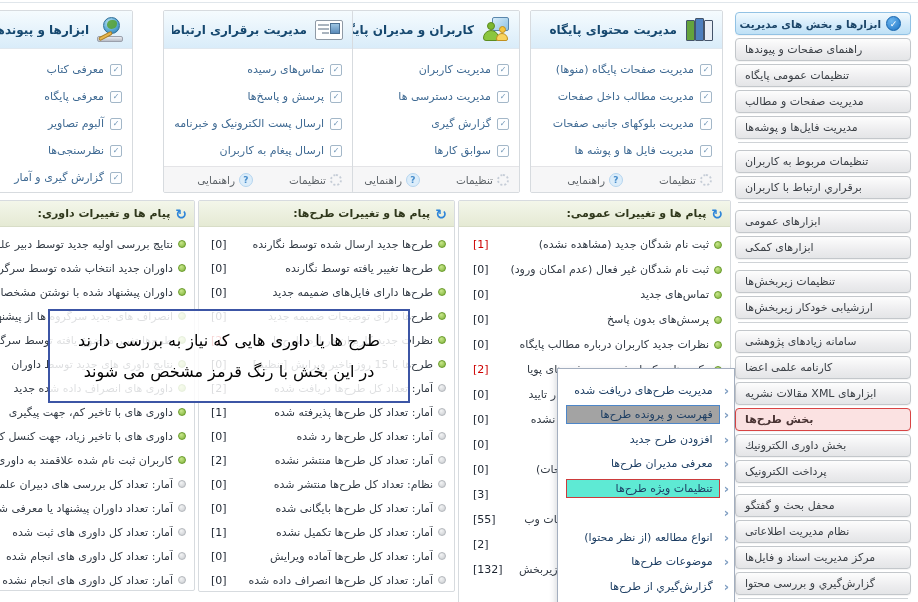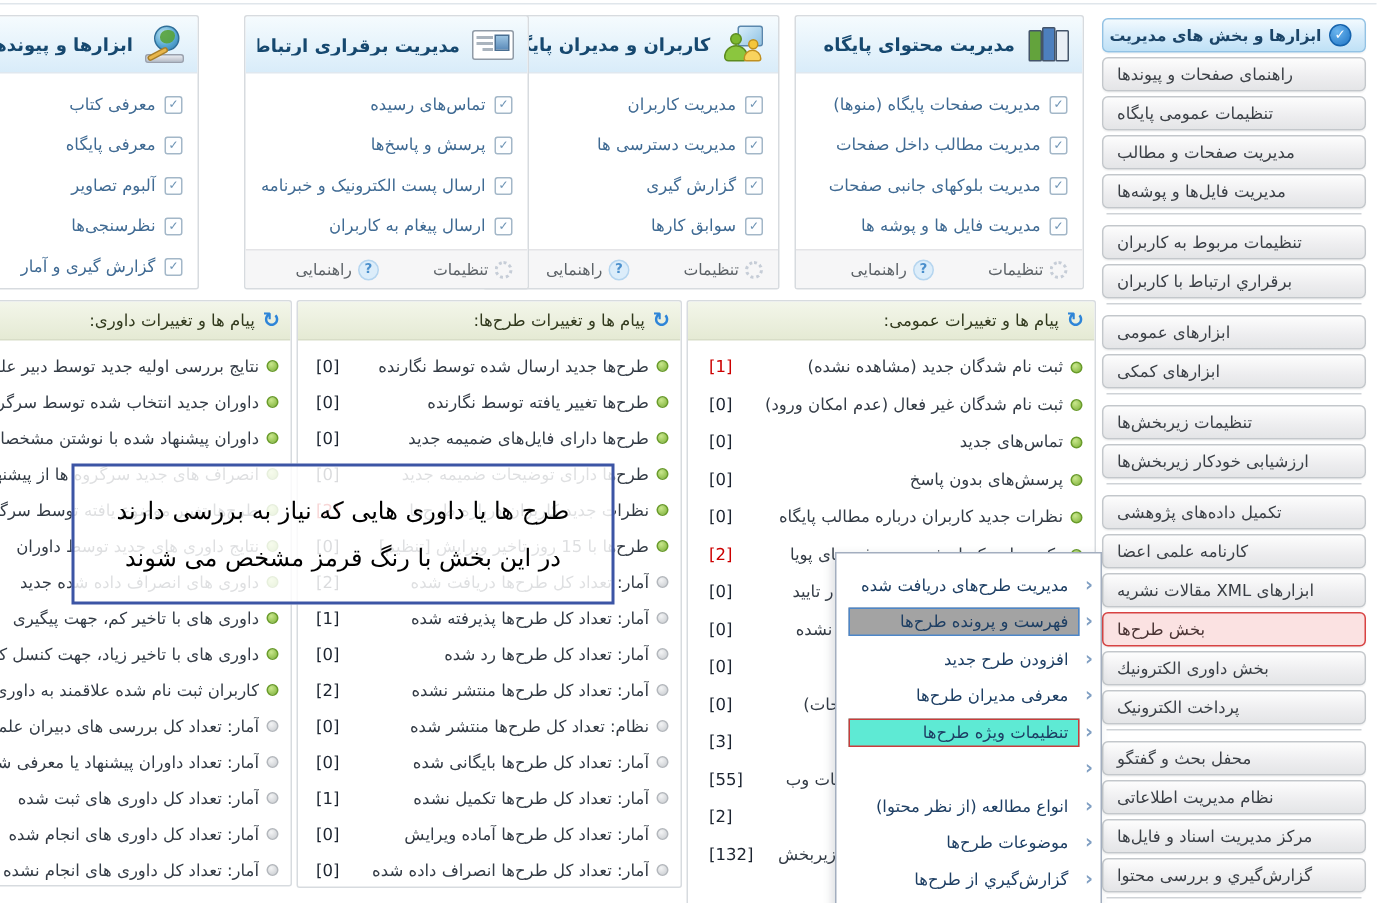--- a/index.html
+++ b/index.html
@@ -22,21 +22,21 @@
     display:flex;align-items:center;justify-content:flex-end;gap:5px;
     padding:0 9px;font-size:11px;color:#3a3f45;white-space:nowrap;overflow:hidden;
     box-shadow:0 1px 1px rgba(0,0,0,.05);cursor:pointer;
   }
   .sb-item.selected{
     justify-content:flex-start;
     background:linear-gradient(#f2fafe,#d3eafa 55%,#bfe1f6);
     border-color:#92c2e4;color:#1c4568;font-weight:bold;font-size:10.5px;
   }
   .sb-item.alert{
-    background:#fbe2e2;border-color:#d84343;color:#4a3434;
+    background:#fbe2e2;border-color:#d84343;color:#4a3434;font-weight:bold;
   }
   .sb-check{
     display:none;width:15px;height:15px;border-radius:50%;flex:none;
     background:radial-gradient(circle at 35% 30%,#6cb6ef,#1d73c4);
     color:#fff;font-size:9px;line-height:15px;text-align:center;font-weight:bold;
     border:1px solid #1563ad;box-sizing:border-box;
   }
   .sb-item.selected .sb-check{display:inline-block}
   .sb-sep{height:2px;border-top:1px solid #cfd3d7;border-bottom:1px solid #ffffff;margin:1px 3px 4px}
 
@@ -85,21 +85,21 @@
   .icon-globe{position:relative;width:28px;height:25px;flex:none}
   .icon-globe i{position:absolute;box-sizing:border-box}
   .icon-globe .base{bottom:0;left:1px;right:1px;height:6px;background:linear-gradient(#e9ebf0,#b9bec8);border:1px solid #9aa0ac;border-radius:2px}
   .icon-globe .orb{top:0;right:4px;width:17px;height:17px;border-radius:50%;background:radial-gradient(circle at 38% 32%,#c2e6f3,#58a8d4 55%,#2f7bab);border:1px solid #2f6e98}
   .icon-globe .land{top:3px;right:7px;width:10px;height:9px;border-radius:50% 40% 55% 45%;background:#57a23b;opacity:.9}
   .icon-globe .wrench{bottom:4px;left:2px;width:15px;height:4px;background:#e8b64c;border:1px solid #a87f2a;border-radius:2px;transform:rotate(-28deg)}
 
   
   .bp-header{height:25px;display:flex;align-items:center;gap:5px;padding:0 7px;
     background:linear-gradient(#f3f6ea,#e5ead4);border-bottom:1px solid #d8ddc7}
-  .bp-title{font-size:11px;font-weight:normal;color:#30381c;white-space:nowrap}
+  .bp-title{font-size:11px;font-weight:bold;color:#30381c;white-space:nowrap}
   .refresh-icon{color:#2e85d8;font-size:14px;font-weight:bold;line-height:1;flex:none}
   .bp-body{padding-top:5px}
   .bp-row{display:flex;align-items:center;justify-content:space-between;
     height:24px;padding:0 8px 0 12px;overflow:hidden}
   #p-general .bp-row{height:25px;padding-left:14px}
   .bp-left{display:flex;align-items:center;gap:5px;min-width:0}
   .bullet{width:8px;height:8px;border-radius:50%;flex:none;box-sizing:border-box}
   .bullet.green{background:radial-gradient(circle at 35% 30%,#c9e78c,#7fb33a);border:1px solid #699b2b}
   .bullet.grey{background:radial-gradient(circle at 35% 30%,#f3f4f5,#c9ccd0);border:1px solid #b3b7bc}
   .bp-label{font-size:11px;color:#333b45;white-space:nowrap;overflow:hidden}
@@ -191,21 +191,21 @@
       <span>تنظیمات زیربخش‌ها</span>
     </div>
 
     <div class="sb-item">
 
       <span>ارزشیابی خودکار زیربخش‌ها</span>
     </div>
   <div class="sb-sep"></div>
     <div class="sb-item">
 
-      <span>تکمیل داده‌های پژوهشی</span>
+      <span>سامانه زیاد‌های پژوهشی</span>
     </div>
 
     <div class="sb-item">
 
       <span>کارنامه علمی اعضا</span>
     </div>
 
     <div class="sb-item">
 
       <span>ابزارهای XML مقالات نشریه</span>

